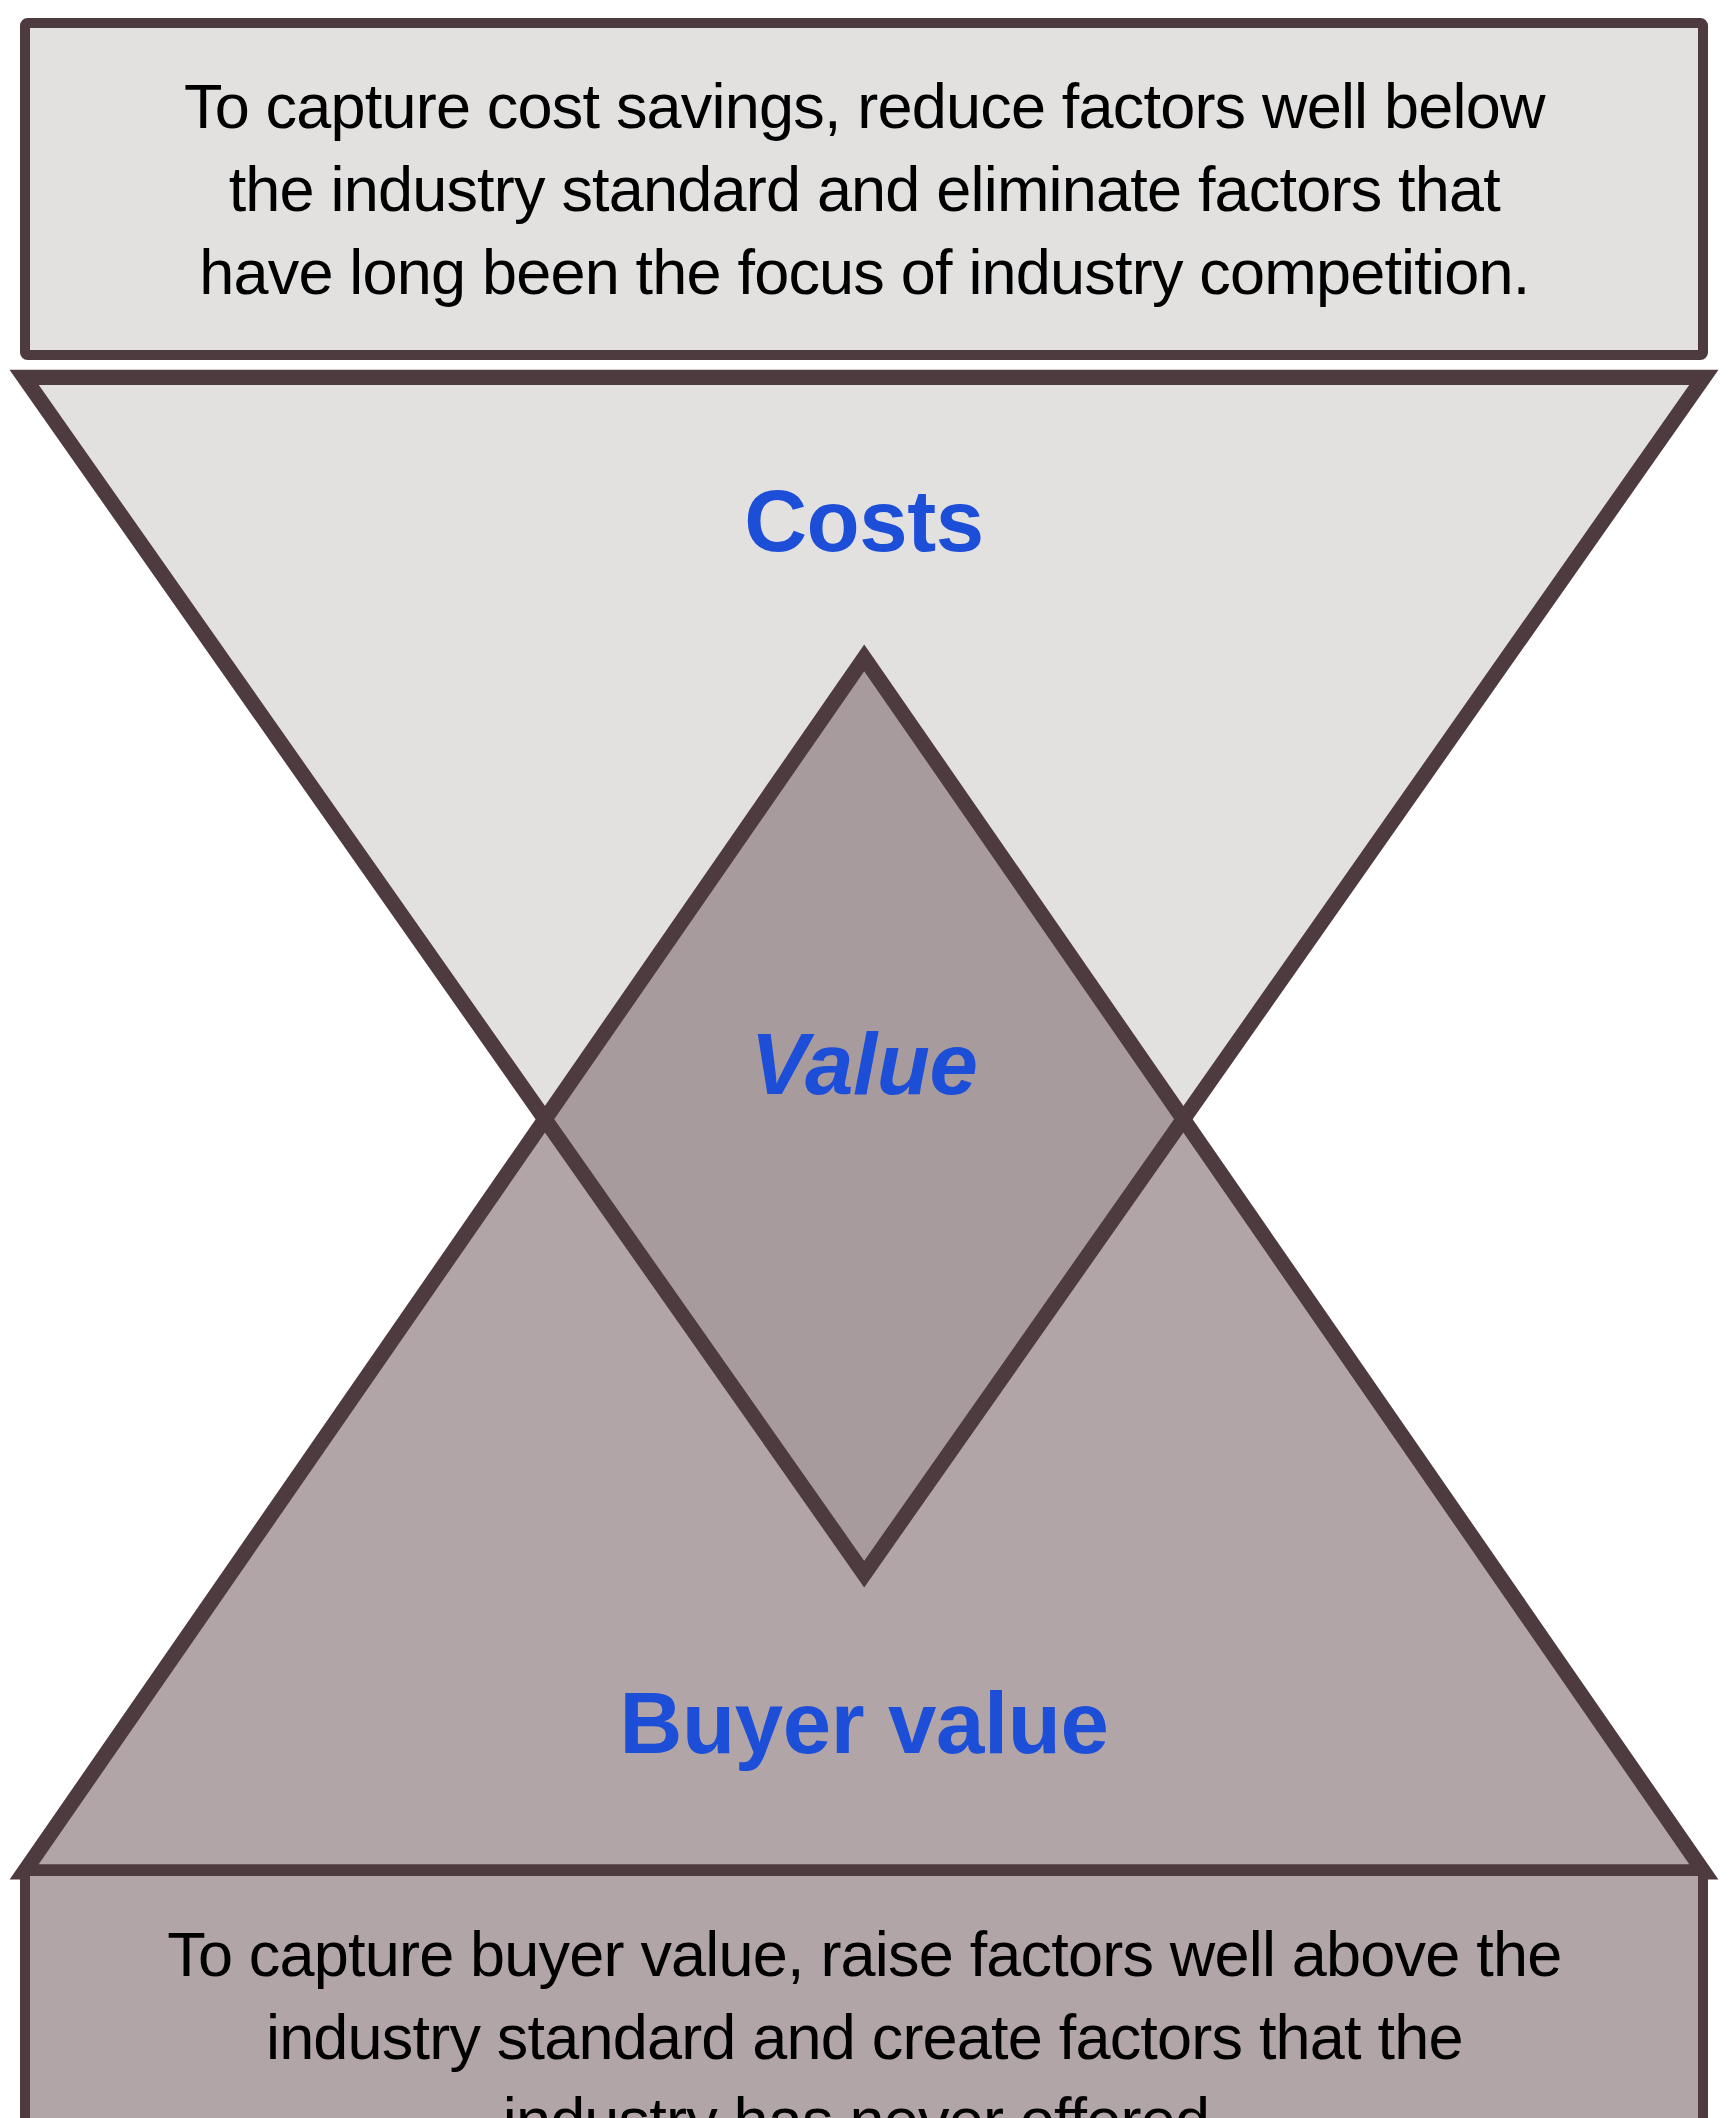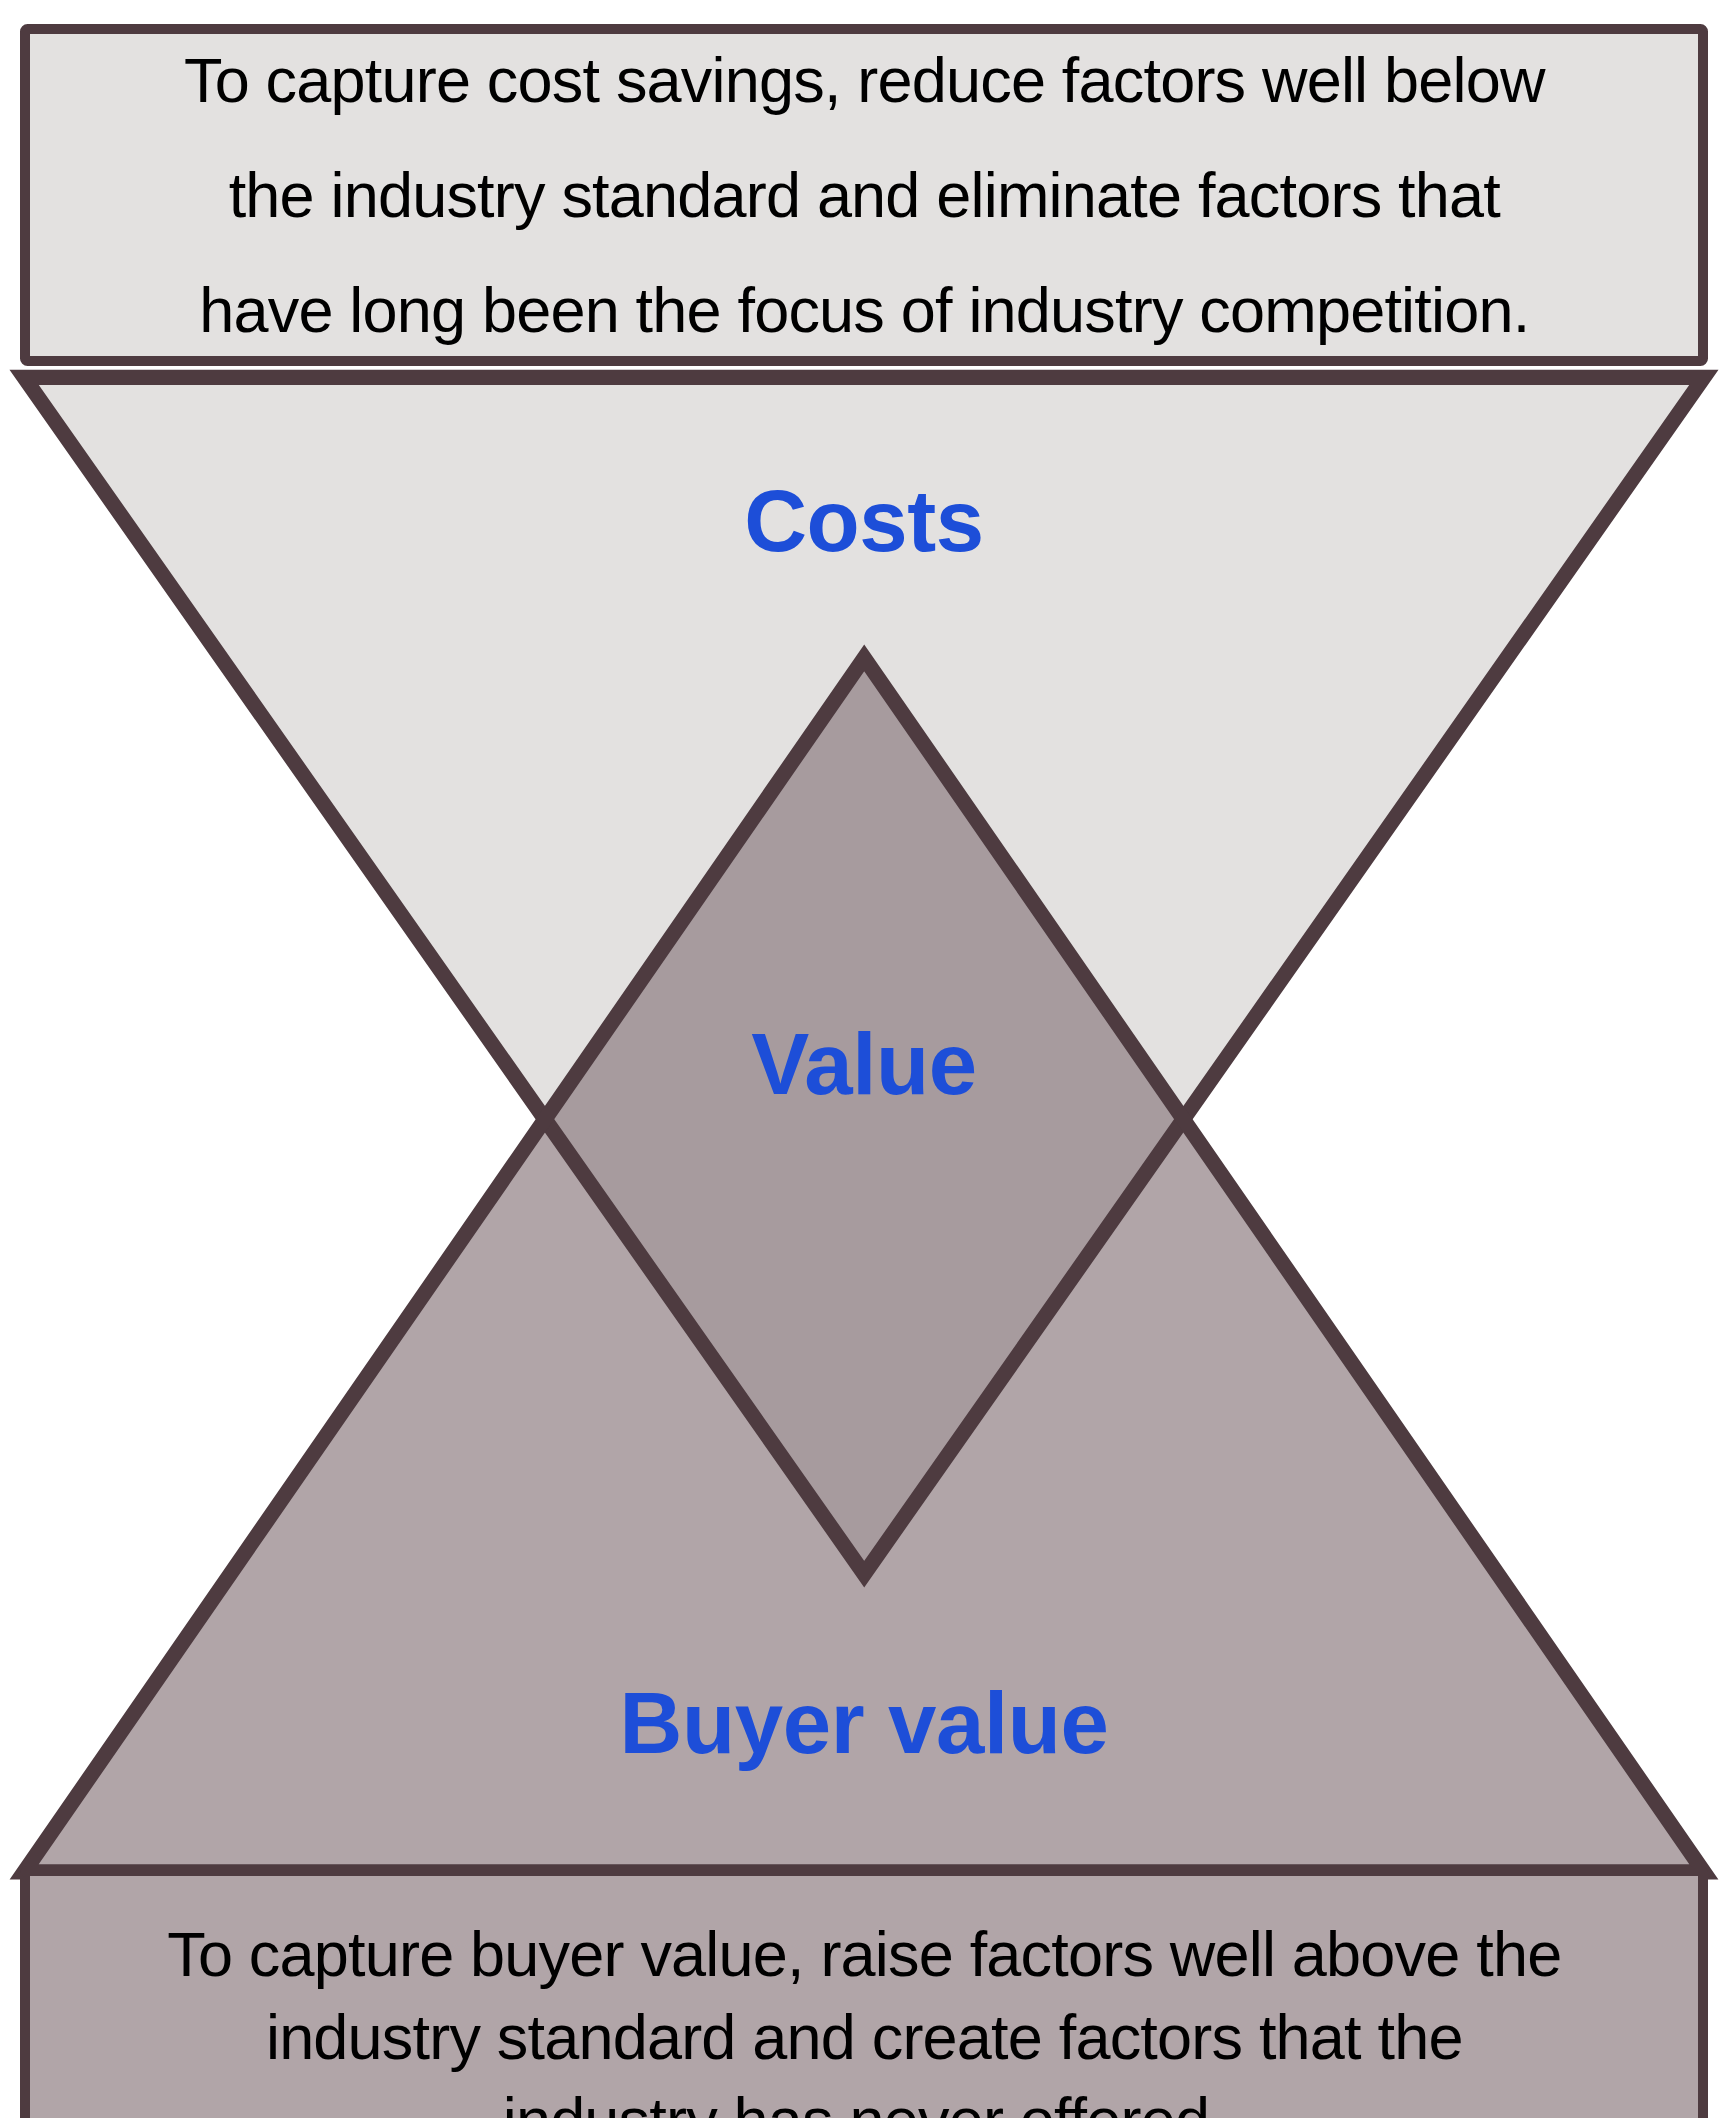--- a/index.html
+++ b/index.html
@@ -16,21 +16,21 @@
     border: 10.2px solid #4e3b40;
     border-radius: 7.6px;
     background: #e3e1e0;
     display: flex;
     flex-direction: column;
     align-items: center;
     justify-content: center;
     z-index: 2;
     color: #000000;
   }
-  #top-box { top: 24px; height: 342px; gap: 32px; }
+  #top-box { top: 18px; height: 342px; }
   #bottom-box { top: 1866px; height: 342px; background: #b1a5a8; }
 
   .body-line {
     font-size: 63px;
     line-height: 83px;
     letter-spacing: -0.8px;
     white-space: nowrap;
     text-align: center;
   }
 
@@ -39,21 +39,21 @@
     left: 0;
     width: 1728px;
     text-align: center;
     font-weight: bold;
     font-size: 87px;
     color: #1d4ed8;
     z-index: 3;
     letter-spacing: -0.4px;
   }
   #costs-label { top: 470px; line-height: 102px; }
-  #value-innovation-label { top: 1002px; line-height: 123px; }
+  #value-innovation-label { top: 1002px; line-height: 123px; font-style: italic; }
   #buyer-value-label { top: 1672px; line-height: 102px; }
   .label-line { white-space: nowrap; }
 </style>
 </head>
 <body>
 
 <div id="canvas">
 
   <svg id="shapes" width="1728" height="2223" viewBox="0 0 4079 5246" xmlns="http://www.w3.org/2000/svg">
 

